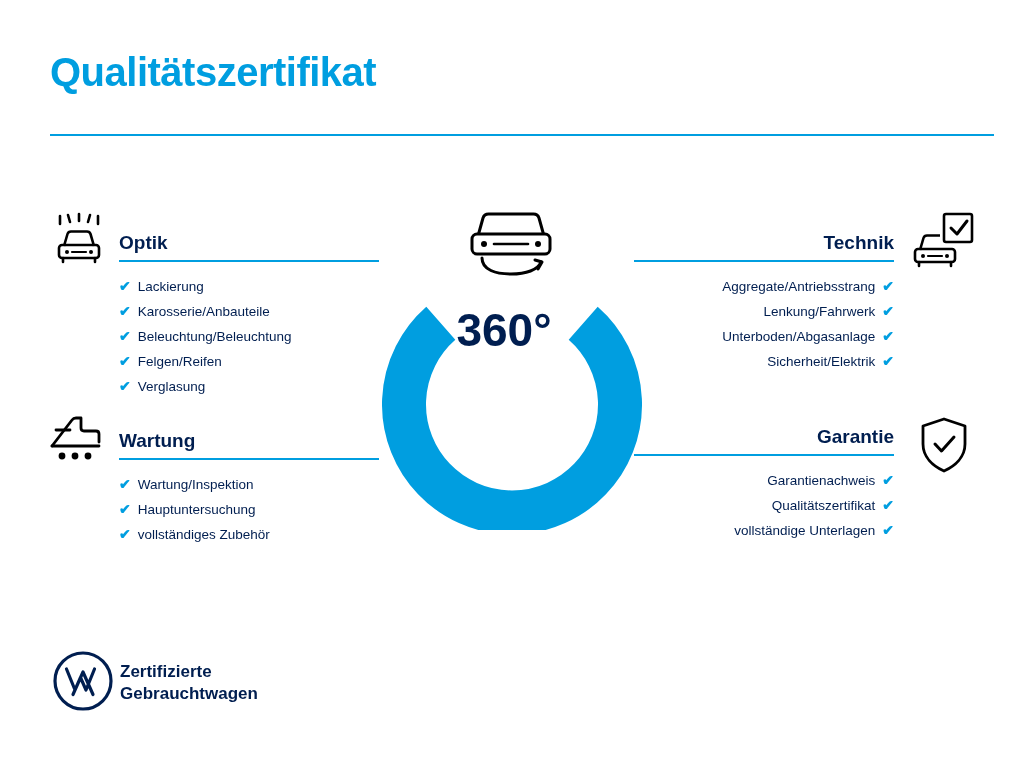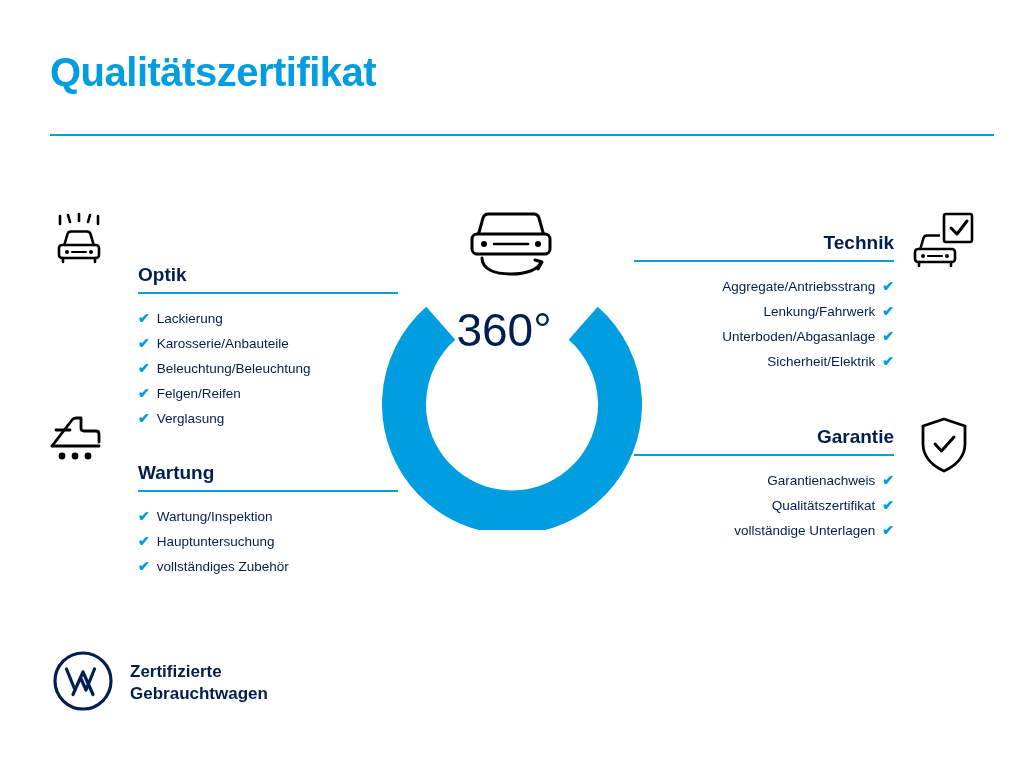--- a/index.html
+++ b/index.html
@@ -39,21 +39,21 @@
     width: 944px;
     height: 2px;
     background: #009ee0;
   }
 
   
   .col {
     position: absolute;
     width: 260px;
   }
-  .col-left { left: 138px; margin-top: 32px; }
+  .col-left { left: 119px; }
   .col-right { left: 634px; }
 
   .block-optik   { top: 232px; }
   .block-wartung { top: 430px; }
   .block-technik { top: 232px; }
   .block-garantie{ top: 426px; }
 
   .sec-head {
     font-size: 19px;
     font-weight: bold;
@@ -120,38 +120,38 @@
   .center-label {
     position: absolute;
     left: 0;
     top: 0;
     width: 260px;
     height: 260px;
     display: flex;
     align-items: center;
     justify-content: center;
     font-size: 46px;
-    font-weight: normal;
+    font-weight: bold;
     color: #001e50;
     pointer-events: none;
   }
   .car-top {
     position: absolute;
     left: 82px;
     top: 0px;
   }
 
   
   .footer-logo {
     position: absolute;
     left: 52px;
     top: 650px;
     display: flex;
     align-items: center;
-    gap: 16px;
+    gap: 6px;
   }
   .footer-text {
     font-size: 17px;
     font-weight: bold;
     color: #001e50;
     line-height: 22px;
   }
 </style>
 </head>
 <body>

